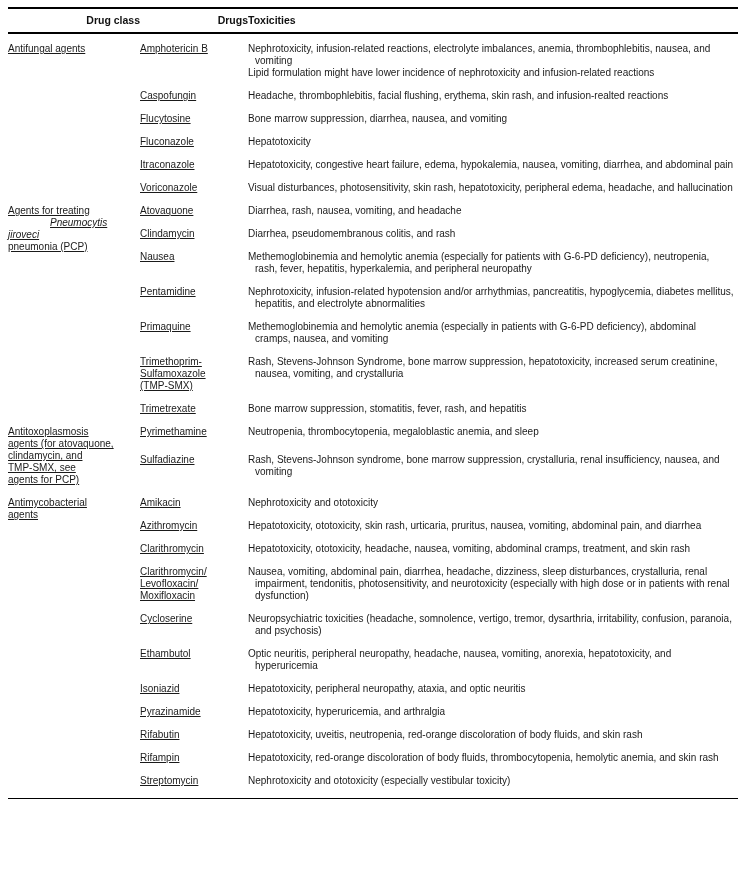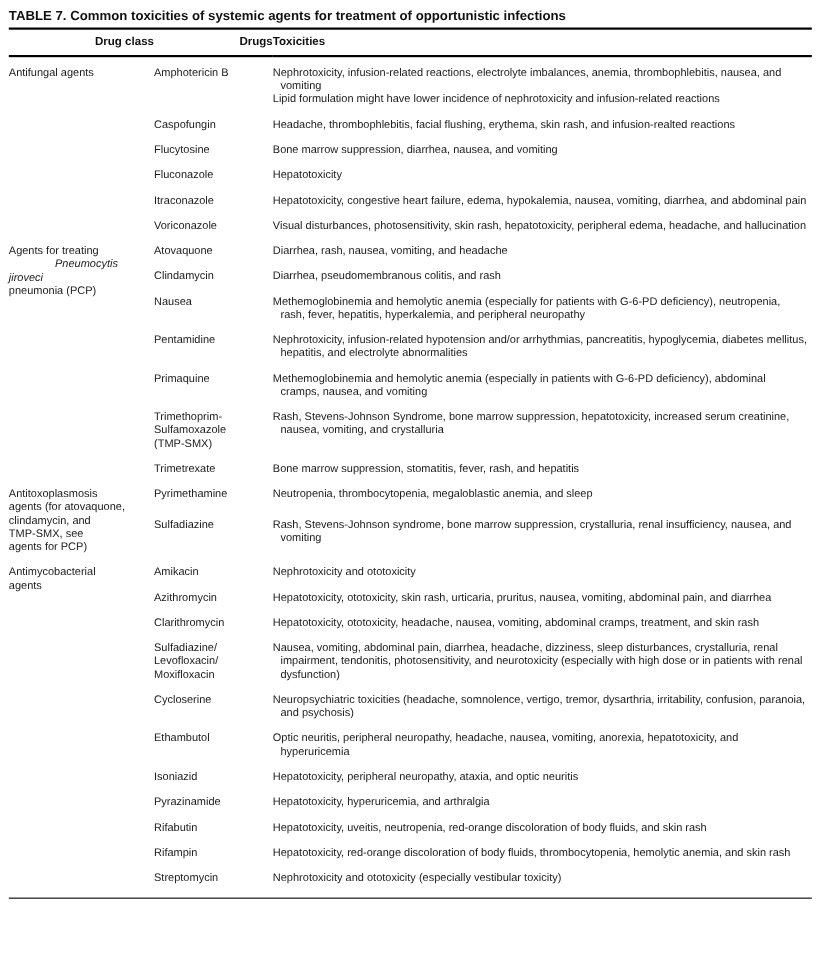--- a/index.html
+++ b/index.html
@@ -36,30 +36,29 @@
   }
   th.th-drugs { padding-left: 26px; }
   th.th-tox { text-align: left; }
   tbody td {
     vertical-align: top;
     font-size: 10px;
     line-height: 12px;
     padding: 0 4px 11px 0;
   }
   tbody tr.first-row > td { padding-top: 9px; }
-  td.col-class, td.col-drug { padding-right: 6px; }
+  td.col-class, td.col-drug { padding-right: 6px; text-decoration: underline; }
   .tox-par { margin: 0; padding-left: 7px; text-indent: -7px; }
   .class-line i { font-style: italic; margin-left: 42px; }
   .rule-bottom { border-top: 1px solid #000000; height: 0; }
 </style>
 </head>
 <body>
 
 <div class="page">
-  <h1 class="title">TABLE 7. Common toxicities of systemic agents for treatment of opportunistic infections</h1>
   <div class="rule-top"></div>
   <table class="tox-table">
     <colgroup>
       <col style="width:132px">
       <col style="width:108px">
       <col>
     </colgroup>
     <thead>
       <tr>
         <th class="th-class">Drug class</th>
@@ -229,21 +228,21 @@
         <tr>
           <td class="col-drug">
             <div>Clarithromycin</div>
           </td>
           <td class="col-tox">
             <p class="tox-par">Hepatotoxicity, ototoxicity, headache, nausea, vomiting, abdominal cramps, treatment, and skin rash</p>
           </td>
         </tr>
         <tr>
           <td class="col-drug">
-            <div>Sulfadiazine/</div>
+            <div>Clarithromycin/</div>
             <div>Levofloxacin/</div>
             <div>Moxifloxacin</div>
           </td>
           <td class="col-tox">
             <p class="tox-par">Nausea, vomiting, abdominal pain, diarrhea, headache, dizziness, sleep disturbances, crystalluria, renal impairment, tendonitis, photosensitivity, and neurotoxicity (especially with high dose or in patients with renal dysfunction)</p>
           </td>
         </tr>
         <tr>
           <td class="col-drug">
             <div>Cycloserine</div>

